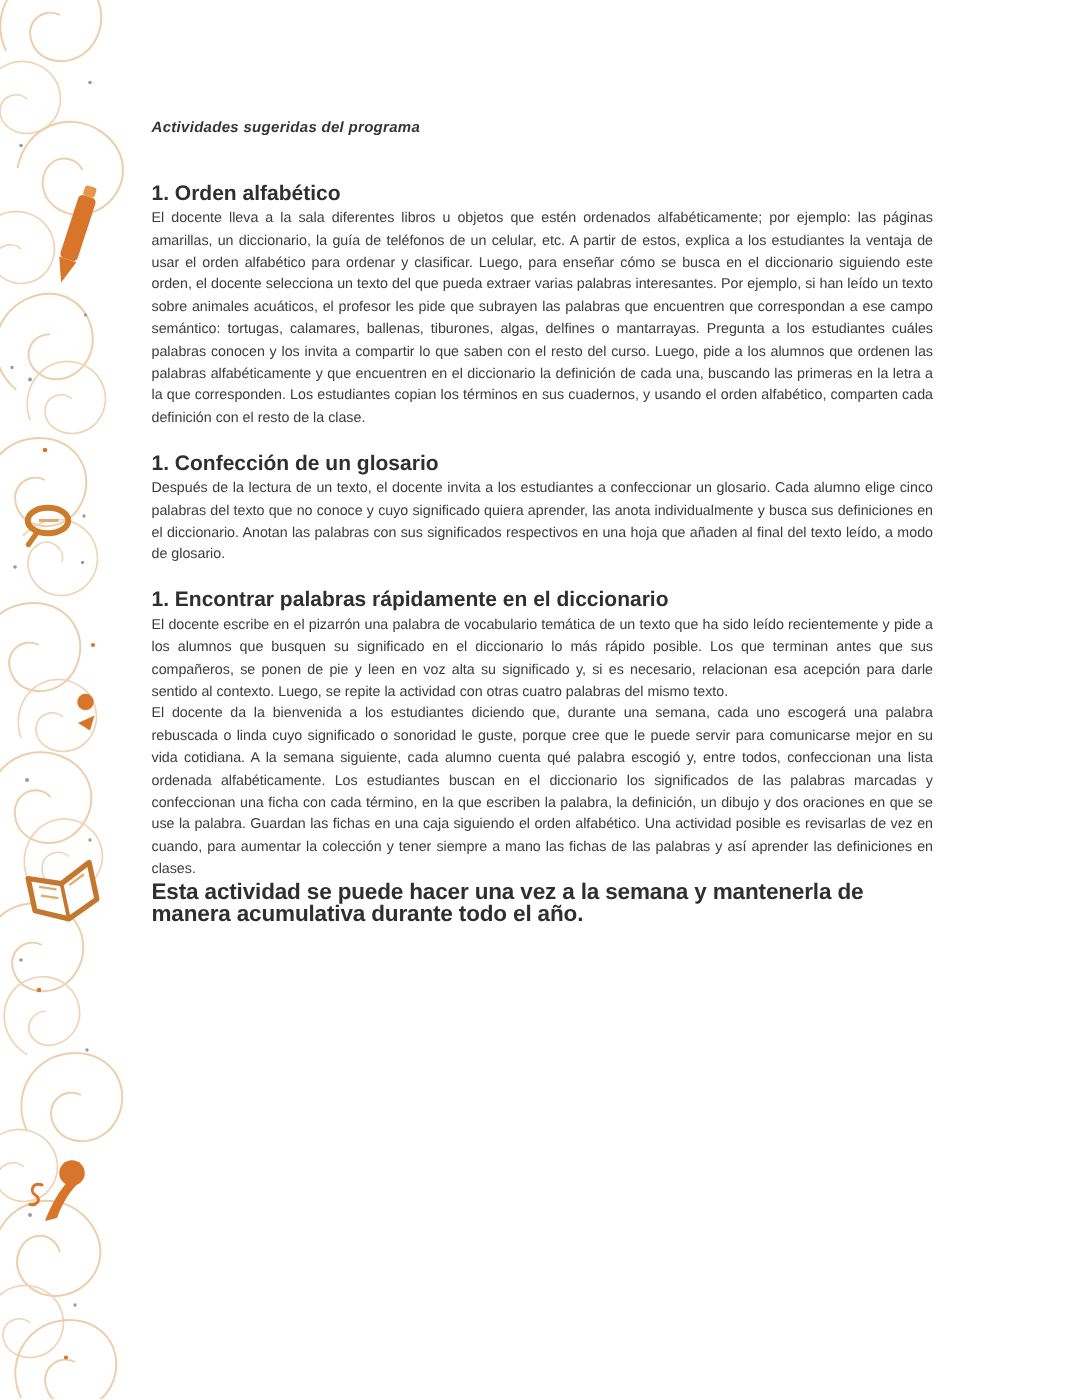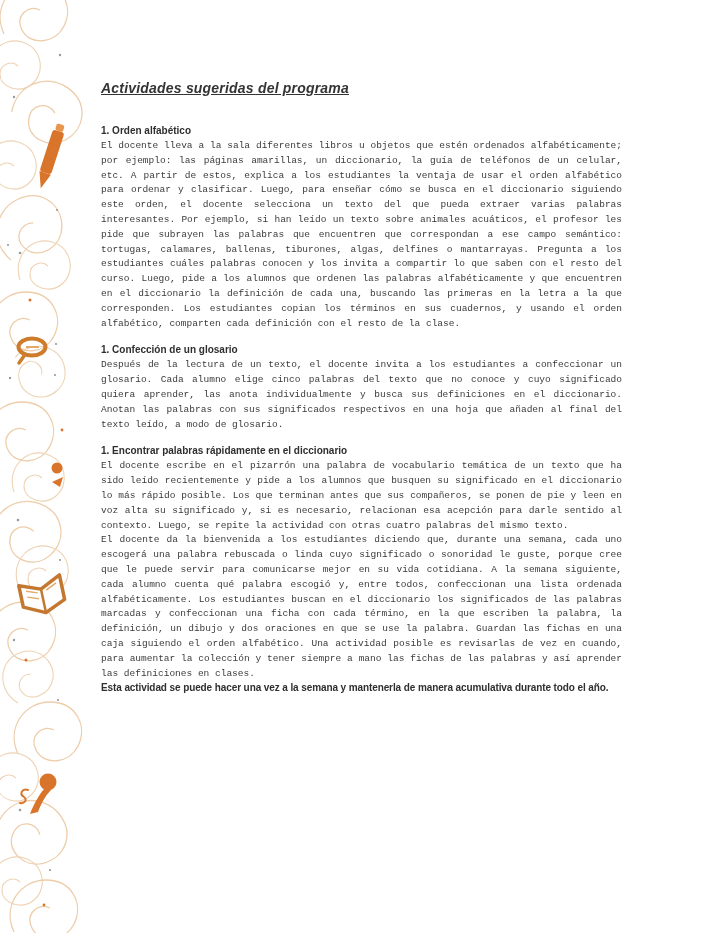--- a/index.html
+++ b/index.html
@@ -5,32 +5,32 @@
   html,body{margin:0;padding:0;background:#ffffff;}
   .page{
     position:relative;width:720px;height:933px;overflow:hidden;background:#ffffff;
     font-family:"Liberation Sans",sans-serif;
   }
   .border-art{position:absolute;left:0;top:0;width:94px;height:933px;}
   .content{
     position:absolute;left:101px;top:80px;width:521px;color:#3b3b3b;
   }
   .doc-title{
-    font-size:14px;font-weight:bold;font-style:italic;letter-spacing:.2px;
-    margin:0 0 16px 0;color:#343434;text-decoration:underline;
+    font-size:10px;font-weight:bold;font-style:italic;letter-spacing:.2px;
+    margin:0 0 16px 0;color:#343434;
   }
   .sec-heading{
-    font-size:10px;font-weight:bold;color:#2f2f2f;
+    font-size:14px;font-weight:bold;color:#2f2f2f;
     margin:0 0 3px 0;padding-top:13px;
   }
   .sec-body{
-    font-size:9.5px;line-height:14.8px;text-align:justify;margin:0;color:#3b3b3b;font-family:Liberation Mono, monospace;
+    font-size:9.5px;line-height:14.8px;text-align:justify;margin:0;color:#3b3b3b;
   }
   .sec-note{
-    font-size:10px;line-height:14.8px;font-weight:bold;color:#2f2f2f;margin:0;
+    font-size:15px;line-height:14.8px;font-weight:bold;color:#2f2f2f;margin:0;
     letter-spacing:-.1px;
   }
   .sec{margin:0;}
 </style>
 </head>
 <body>
 
 <div class="page">
 
   <svg class="border-art" viewBox="0 0 94 933" xmlns="http://www.w3.org/2000/svg" aria-hidden="true">

